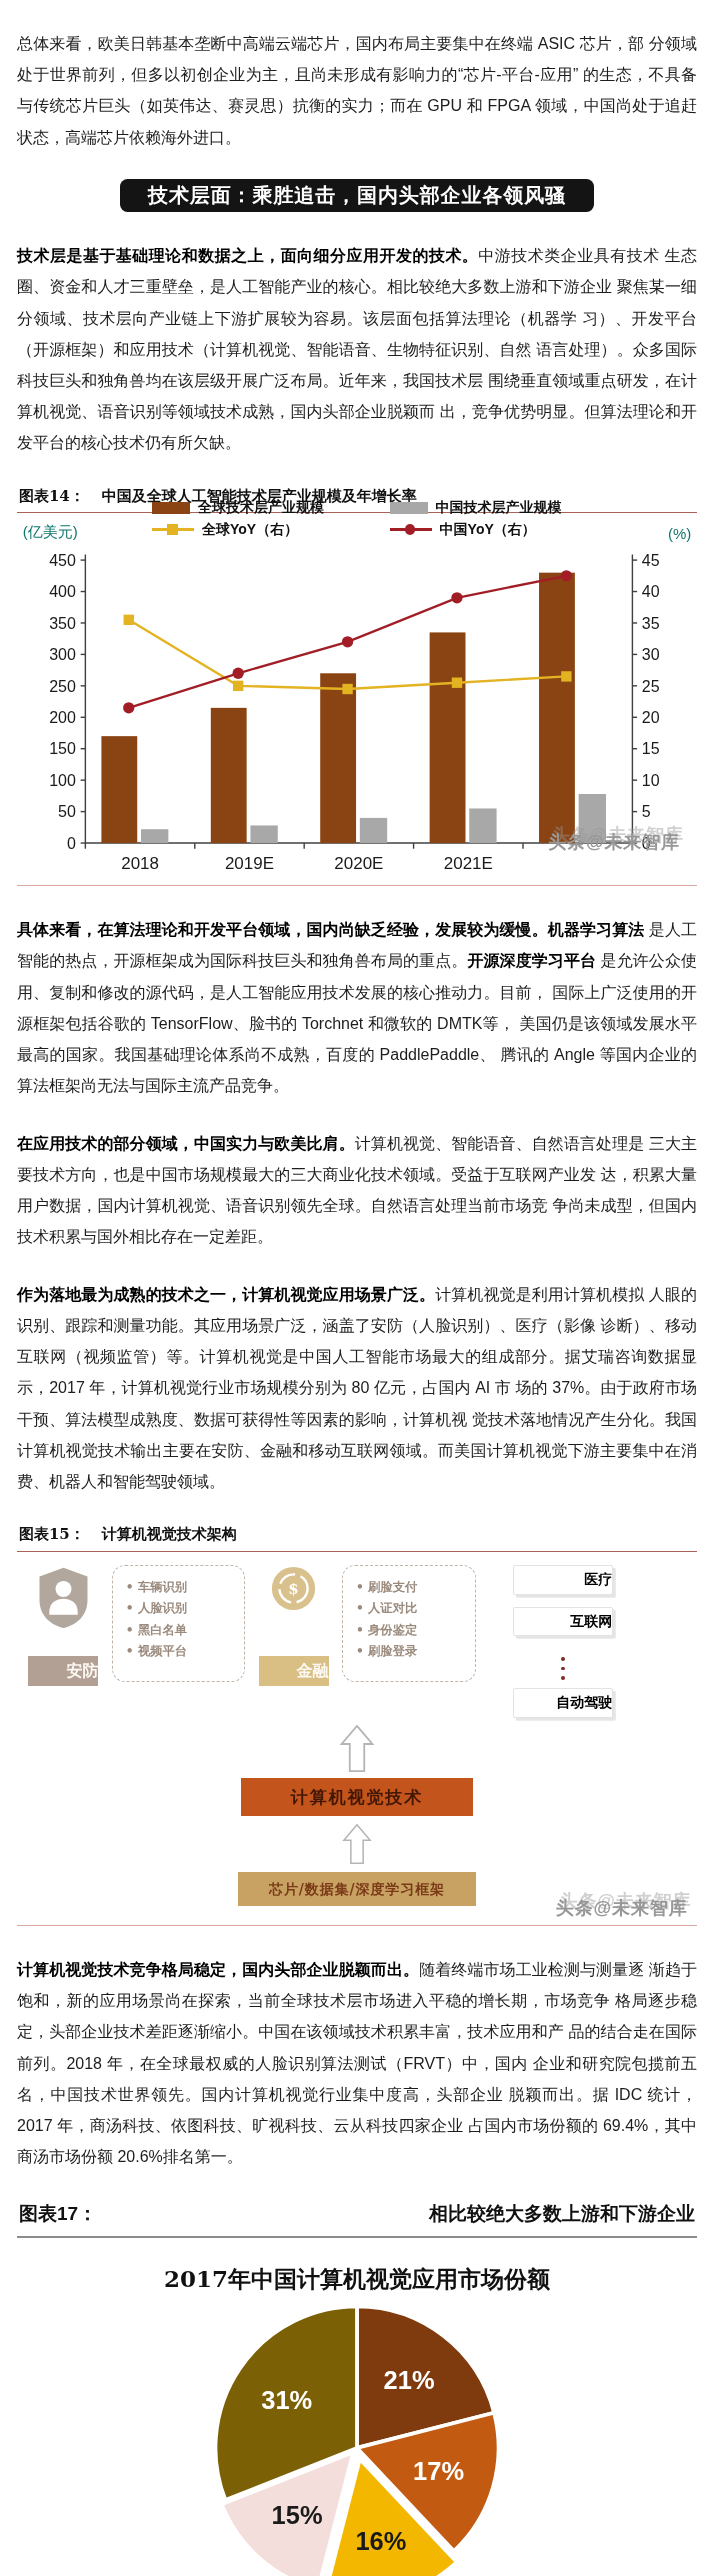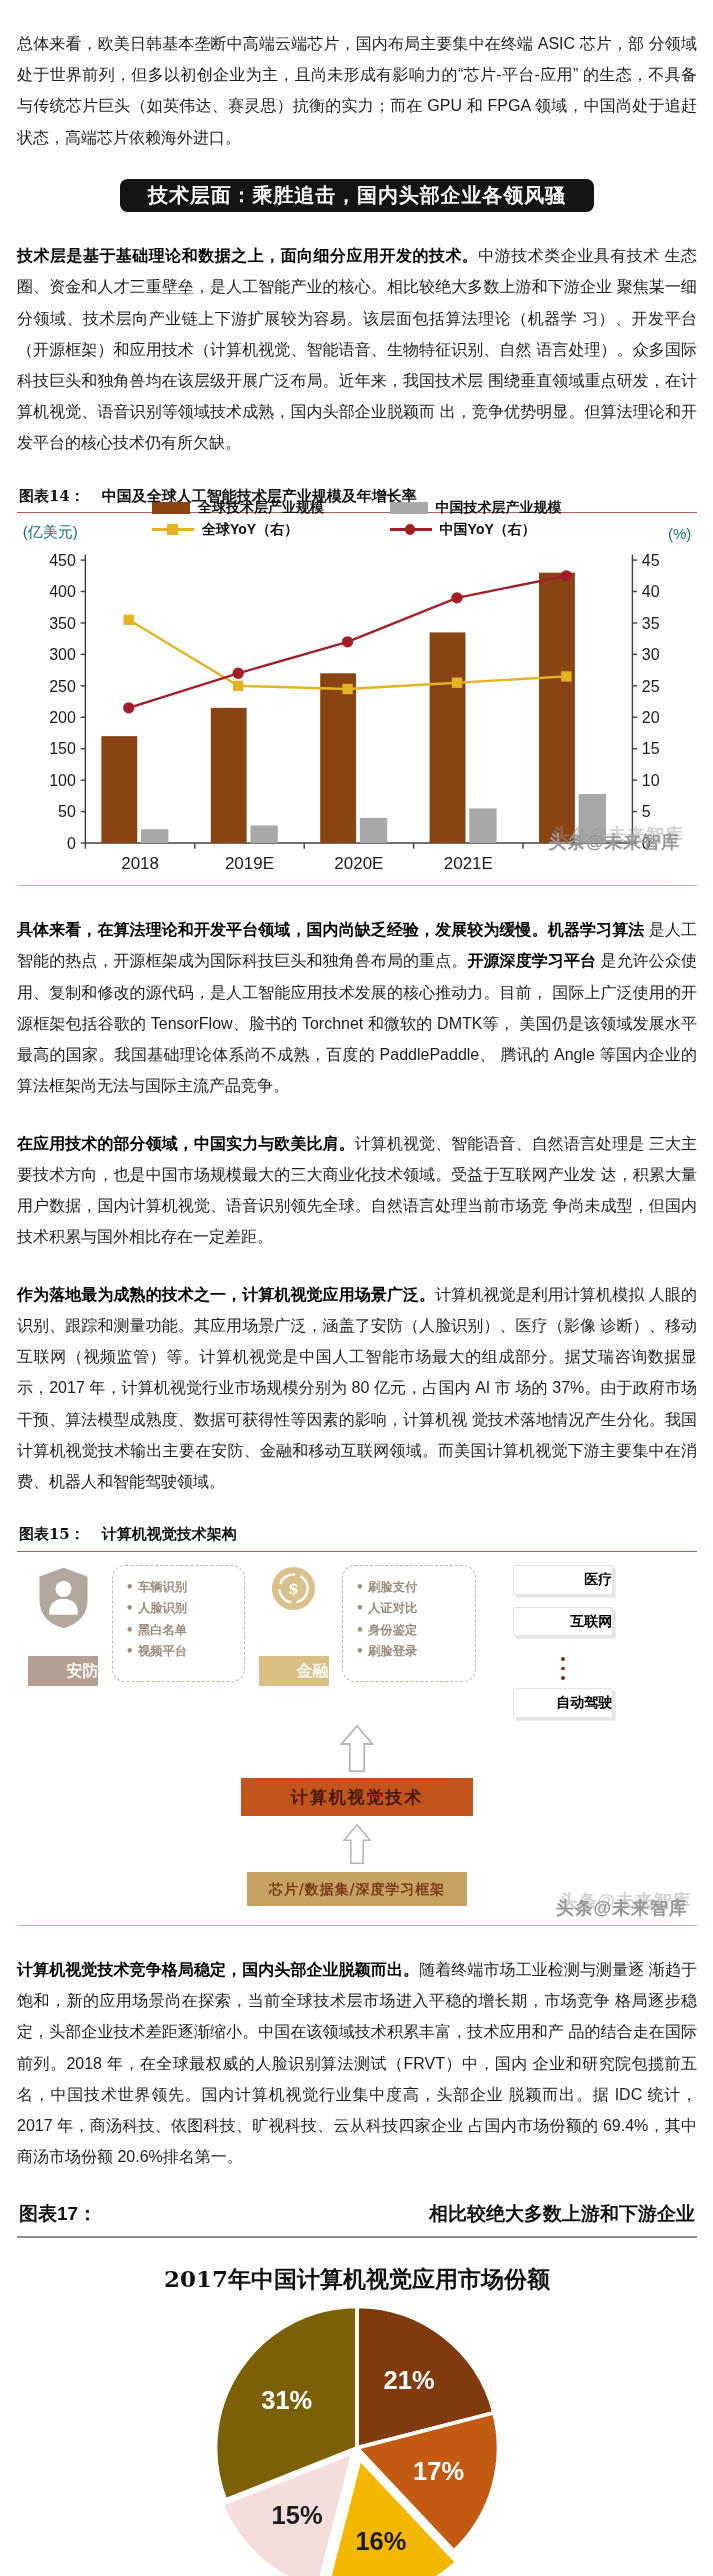--- a/index.html
+++ b/index.html
@@ -36,21 +36,21 @@
   .dash-box div{line-height:1.75;}
   .vert-col{display:flex;flex-direction:column;align-items:center;margin-left:24.6px;}
   .vert-box{width:98px;padding:4.7px 0;text-align:right;background:#fff;border:0.9px solid #e3e3e3;
             box-shadow:2.8px 2.8px 0 rgba(0,0,0,0.10);font-family:"DejaVu Serif",serif;font-weight:bold;
             font-size:14px;color:#000000;border-radius:1.9px;}
   .vdots{display:flex;flex-direction:column;gap:5.7px;margin:8.5px 0;}
   .vdots i{width:3.8px;height:3.8px;border-radius:50%;background:#7d2c23;}
   .up-arrow{display:block;margin:7.6px auto 5.7px;}
   .core-box{width:232px;height:38px;line-height:38px;margin:0 auto;background:#c2541c;text-align:center;
             font-family:"DejaVu Serif",serif;font-weight:bold;font-size:17px;color:#441705;letter-spacing:1.9px;}
-  .base-box{width:220px;height:34px;line-height:34px;margin:8px auto;background:#c7a263;text-align:center;
+  .base-box{width:238px;height:34px;line-height:34px;margin:8px auto;background:#c7a263;text-align:center;
             font-family:"DejaVu Serif",serif;font-weight:bold;font-size:14px;color:#7b3a17;letter-spacing:0.9px;}
   
   .fig17-head{display:flex;gap:24.6px;align-items:baseline;font-weight:bold;font-size:19px;color:#111;
               padding:1.9px 1.9px 9.4px;border-bottom:2.8px solid #8c8c8c;margin:5.7px 17px 0;justify-content:space-between;}
   .pie-wrap{position:relative;margin:0 17px;}
   .pie-title{text-align:center;font-family:"DejaVu Serif",serif;font-weight:bold;font-size:23px;color:#111;margin:26.4px 0 0;}
   .pie-svg{display:block;margin:0 auto;}
 </style>
 </head>
 <body>

